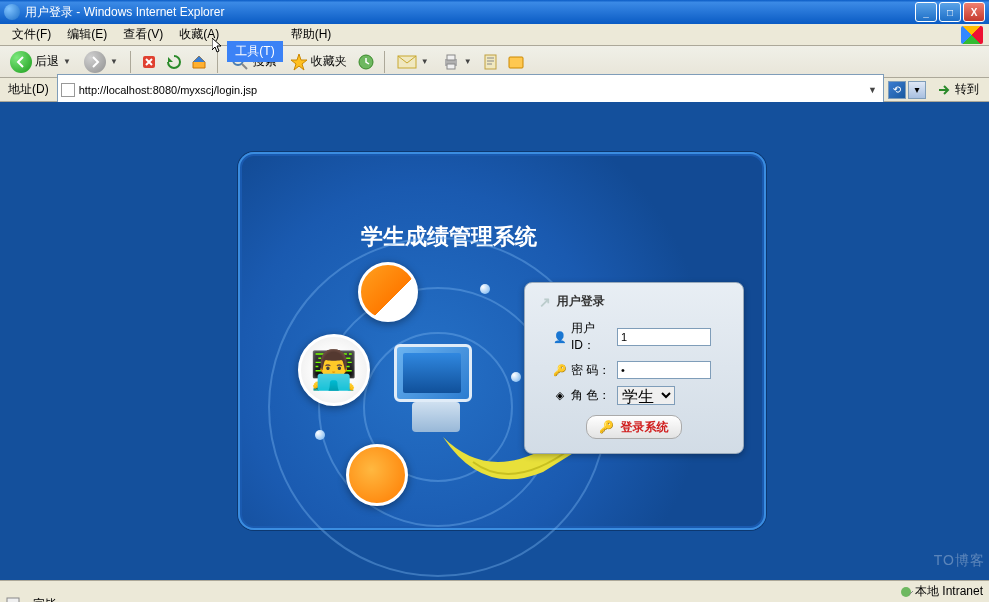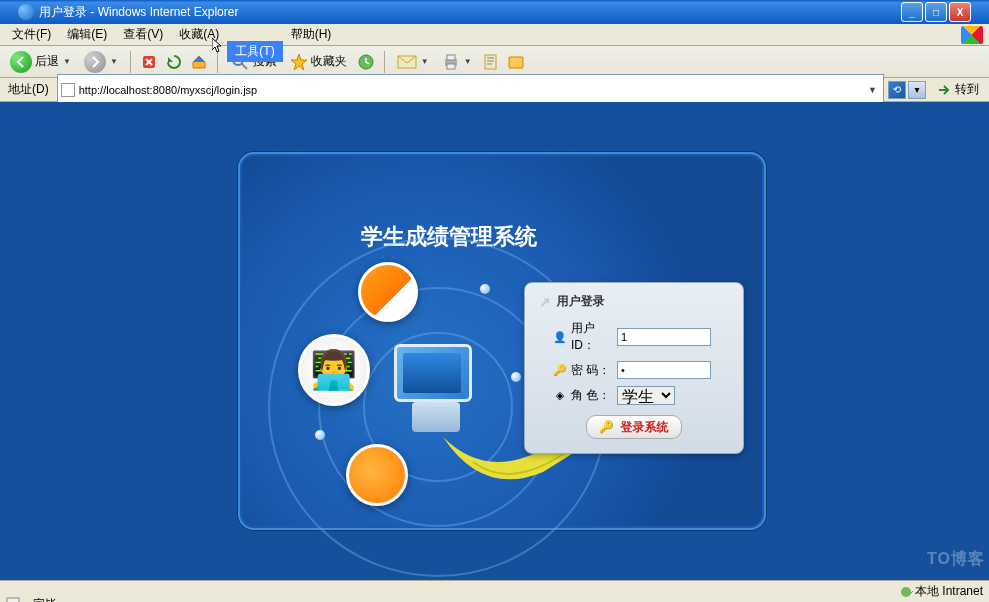--- a/index.html
+++ b/index.html
@@ -1,19 +1,19 @@
 <!DOCTYPE html>
 <html><head>
 <meta charset="utf-8">
 <style>
 * { margin: 0; padding: 0; box-sizing: border-box; }
 body { font-family: "Microsoft YaHei", SimSun, sans-serif; font-size: 12px; background: #ece9d8; width: 989px; height: 602px; overflow: hidden; position: relative; }
 
 
-.titlebar { height: 24px; background: linear-gradient(to bottom, #0a5bc4, #3b8ae6 10%, #0a5bc4); display: flex; align-items: center; padding: 0 18px; color: white; }
+.titlebar { height: 24px; background: linear-gradient(to bottom, #0a5bc4, #3b8ae6 10%, #0a5bc4); display: flex; align-items: center; padding: 0 4px; color: white; }
 .titlebar .ie-icon { width: 16px; height: 16px; margin-right: 5px; background: radial-gradient(circle at 30% 30%, #7fc3ff, #1e6fc7); border-radius: 50%; position: relative; }
 .titlebar .title-text { flex: 1; font-size: 12px; }
 .win-btns { display: flex; gap: 2px; }
 .win-btn { width: 22px; height: 20px; border: 1px solid #fff; border-radius: 3px; display: flex; align-items: center; justify-content: center; font-size: 10px; font-weight: bold; color: white; }
 .win-min, .win-max { background: linear-gradient(to bottom, #5aa3e8, #1e6fc7); }
 .win-close { background: linear-gradient(to bottom, #f08070, #c43a2e); }
 
 
 .menubar { height: 22px; background: #ece9d8; display: flex; align-items: center; padding: 0 4px; border-bottom: 1px solid #aca899; position: relative; }
 .menu-item { padding: 2px 8px; cursor: default; }
@@ -84,21 +84,21 @@
 .frow label { width: 42px; }
 .frow input[type=text], .frow input[type=password] { width: 94px; height: 18px; border: 1px solid #7f9db9; padding: 0 3px; font-size: 11px; }
 .frow select { width: 58px; height: 19px; border: 1px solid #7f9db9; font-size: 16px; }
 .login-btn { margin: 10px auto 0; display: flex; align-items: center; justify-content: center; gap: 6px; width: 96px; height: 24px; background: linear-gradient(to bottom, #fff, #e3e3e3); border: 1px solid #aaa; border-radius: 10px; color: #d02020; font-weight: bold; font-size: 12px; cursor: pointer; }
 .login-btn .bico { font-size: 12px; }
 
 
 .statusbar { position: absolute; bottom: 0; left: 0; right: 0; height: 22px; background: #ece9d8; border-top: 1px solid #aca899; display: flex; align-items: center; padding: 0 6px; gap: 6px; }
 .status-l { display: flex; align-items: center; gap: 13px; flex: 1; margin-top: 25px; }
 .status-r { display: flex; align-items: center; }
-.watermark { position: absolute; right: 4px; bottom: 22px; color: rgba(255,255,255,0.3); font-size: 16px; letter-spacing: 1px; font-weight: bold; }
+.watermark { position: absolute; right: 4px; bottom: 22px; color: rgba(255,255,255,0.3); font-size: 14px; letter-spacing: 1px; }
 
 
 svg { display: block; }
 </style>
 </head>
 <body>
 
 <div class="titlebar">
   <div class="ie-icon"></div>
   <div class="title-text">用户登录 - Windows Internet Explorer</div>

